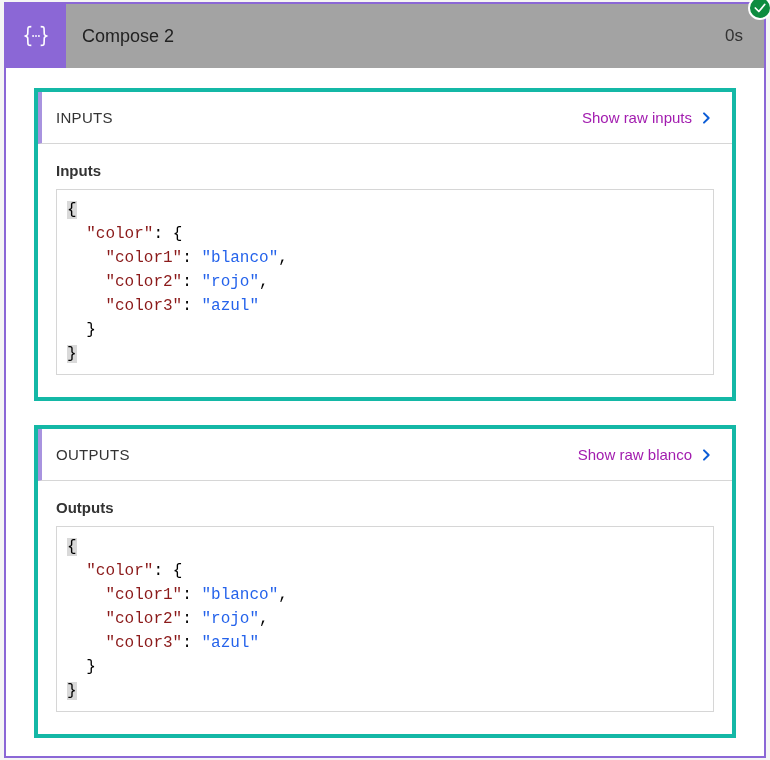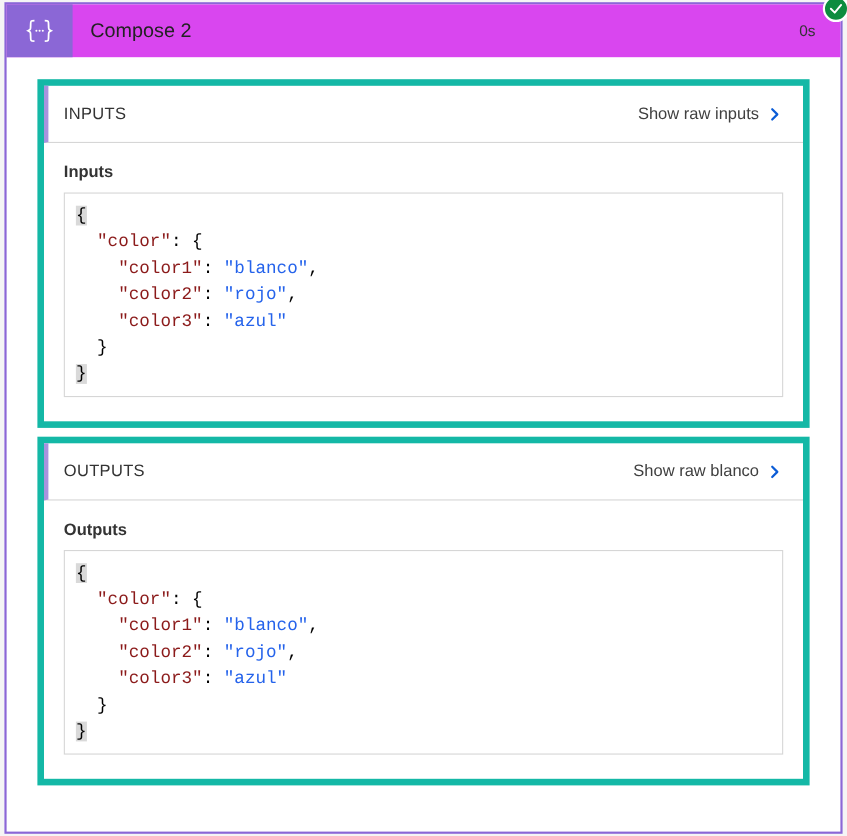--- a/index.html
+++ b/index.html
@@ -15,22 +15,22 @@
       top: 2px;
       left: 4px;
       right: 4px;
       bottom: 2px;
       border: 2px solid #8b67d6;
       background: #fff;
     }
     .card-header {
       display: flex;
       align-items: stretch;
-      height: 48px;
-      background: #d946ef;
+      height: 64px;
+      background: #a3a3a3;
     }
     .icon-box {
       width: 60px;
       background: #8b67d6;
       display: flex;
       align-items: center;
       justify-content: center;
     }
     .icon-box svg { width: 28px; height: 28px; }
     .card-title {
@@ -39,41 +39,41 @@
       align-items: center;
       padding-left: 16px;
       font-size: 18px;
       color: #222;
     }
     .duration {
       width: 60px;
       display: flex;
       align-items: center;
       justify-content: center;
-      font-size: 14px;
+      font-size: 17px;
       color: #333;
     }
     .status-badge {
       position: absolute;
       top: -8px;
       right: -8px;
       width: 24px;
       height: 24px;
       border-radius: 50%;
       background: #0d8c3f;
       border: 2px solid #fff;
       display: flex;
       align-items: center;
       justify-content: center;
     }
     .status-badge svg { width: 14px; height: 14px; }
     .card-body { padding: 20px 28px; }
     .section {
-      border: 6px solid #14b8a6;
-      margin-bottom: 8px;
+      border: 4px solid #14b8a6;
+      margin-bottom: 24px;
     }
     .section-header {
       display: flex;
       align-items: center;
       justify-content: space-between;
       height: 52px;
       padding: 0 18px 0 0;
       border-left: 4px solid #a893df;
       border-bottom: 1px solid #d6d6d6;
     }
@@ -81,21 +81,21 @@
       padding-left: 14px;
       font-size: 15px;
       letter-spacing: 0.3px;
       color: #333;
     }
     .show-raw {
       display: flex;
       align-items: center;
       gap: 6px;
       font-size: 15px;
-      color: #404040;
+      color: #a21caf;
       cursor: pointer;
     }
     .show-raw svg { width: 16px; height: 16px; }
     .section-body { padding: 18px 18px 22px 18px; }
     .subtitle {
       font-size: 15px;
       font-weight: 600;
       color: #333;
       margin-bottom: 10px;
     }

